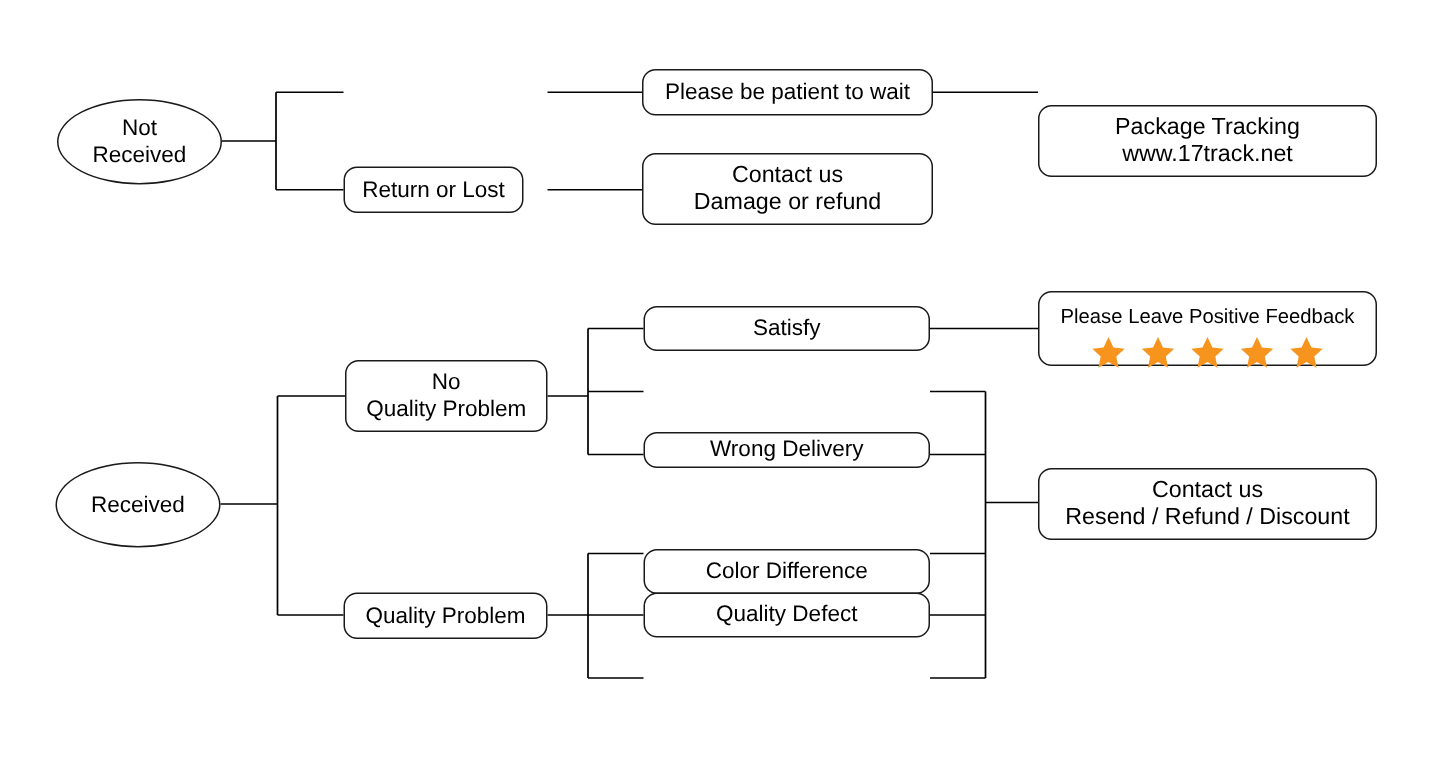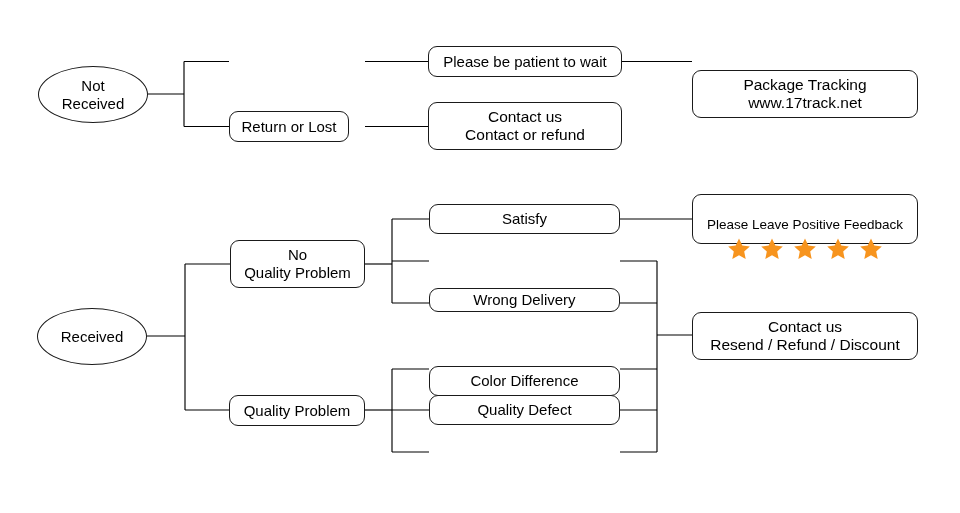--- a/index.html
+++ b/index.html
@@ -61,21 +61,21 @@
     display: block;
     white-space: nowrap;
   }
   .s15  { font-size: 15px; }
   .s155 { font-size: 15.5px; }
   .s13  { font-size: 13.5px; }
 
   
   .node.feedback {
     justify-content: flex-start;
-    padding-top: 22px;
+    padding-top: 8px;
   }
   .stars {
     display: flex;
     gap: 9px;
     margin-top: 4px;
     line-height: 1;
   }
   .star {
     width: 24px;
     height: 24px;
@@ -150,21 +150,21 @@
     <span class="line s155">Package Tracking</span>
     <span class="line s155">www.17track.net</span>
   </div>
 
   <div class="node rounded" style="left:229px; top:111px; width:120px; height:31px;">
     <span class="line s15">Return or Lost</span>
   </div>
 
   <div class="node rounded" style="left:428px; top:102px; width:194px; height:48px;">
     <span class="line s155">Contact us</span>
-    <span class="line s155">Contact or refund</span>
+    <span class="line s155">Damage or refund</span>
   </div>
 
   <div class="node ellipse" style="left:37px; top:308px; width:110px; height:57px;">
     <span class="line s15">Received</span>
   </div>
 
   <div class="node rounded" style="left:230px; top:240px; width:135px; height:48px;">
     <span class="line s15">No</span>
     <span class="line s15">Quality Problem</span>
   </div>

